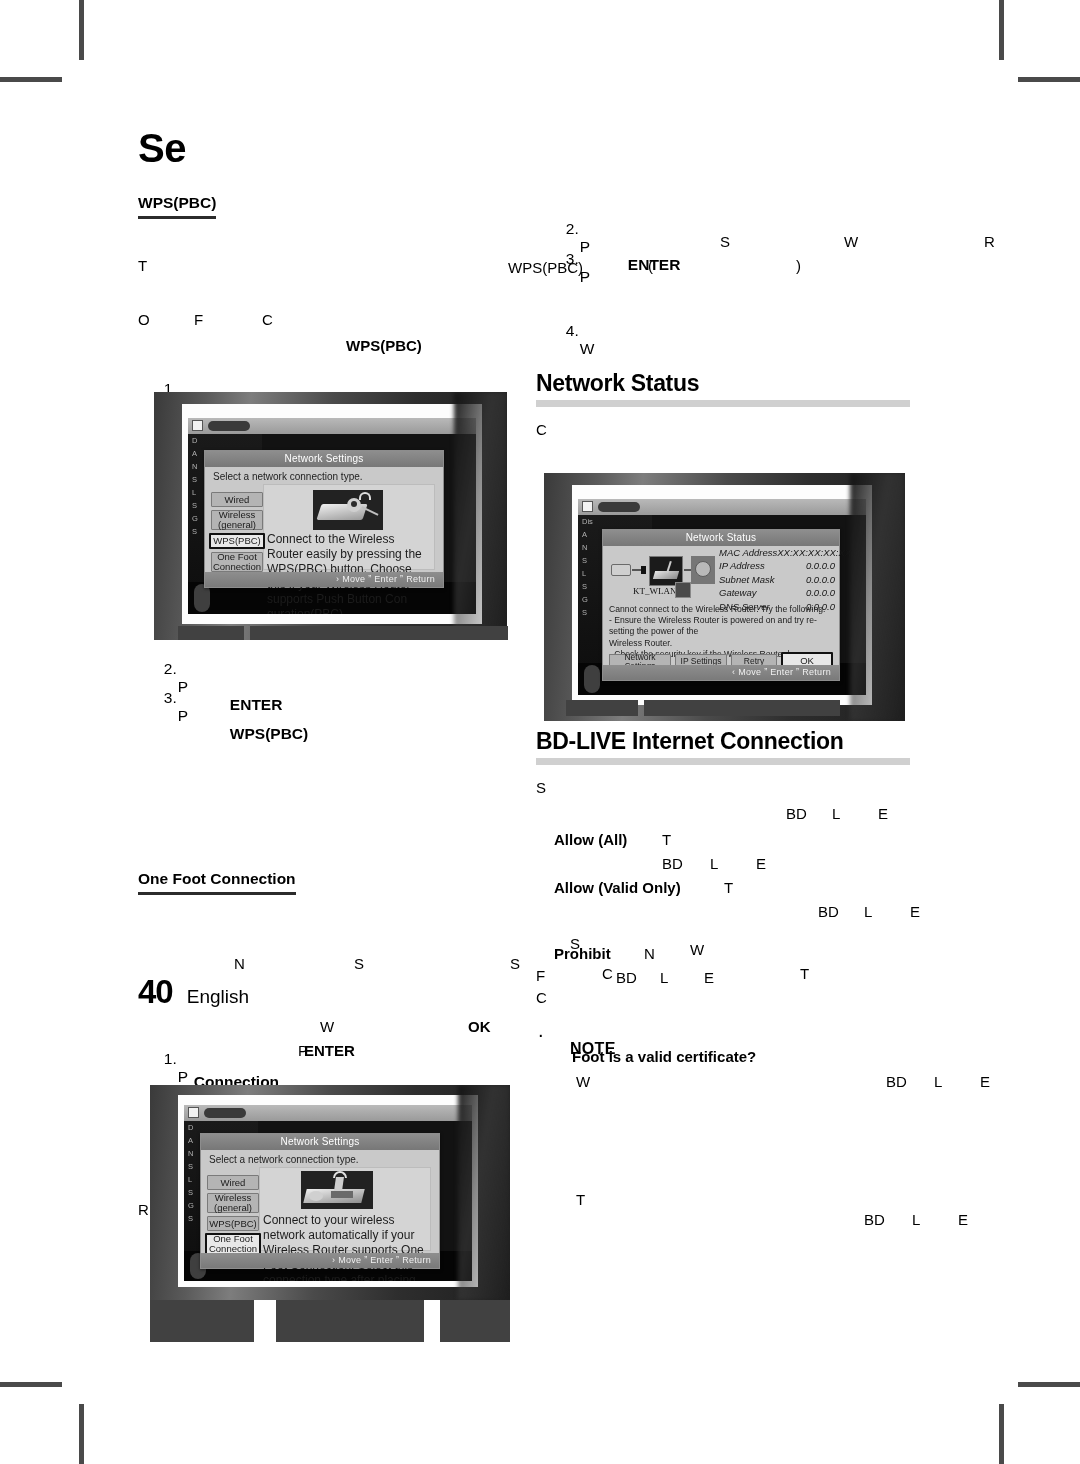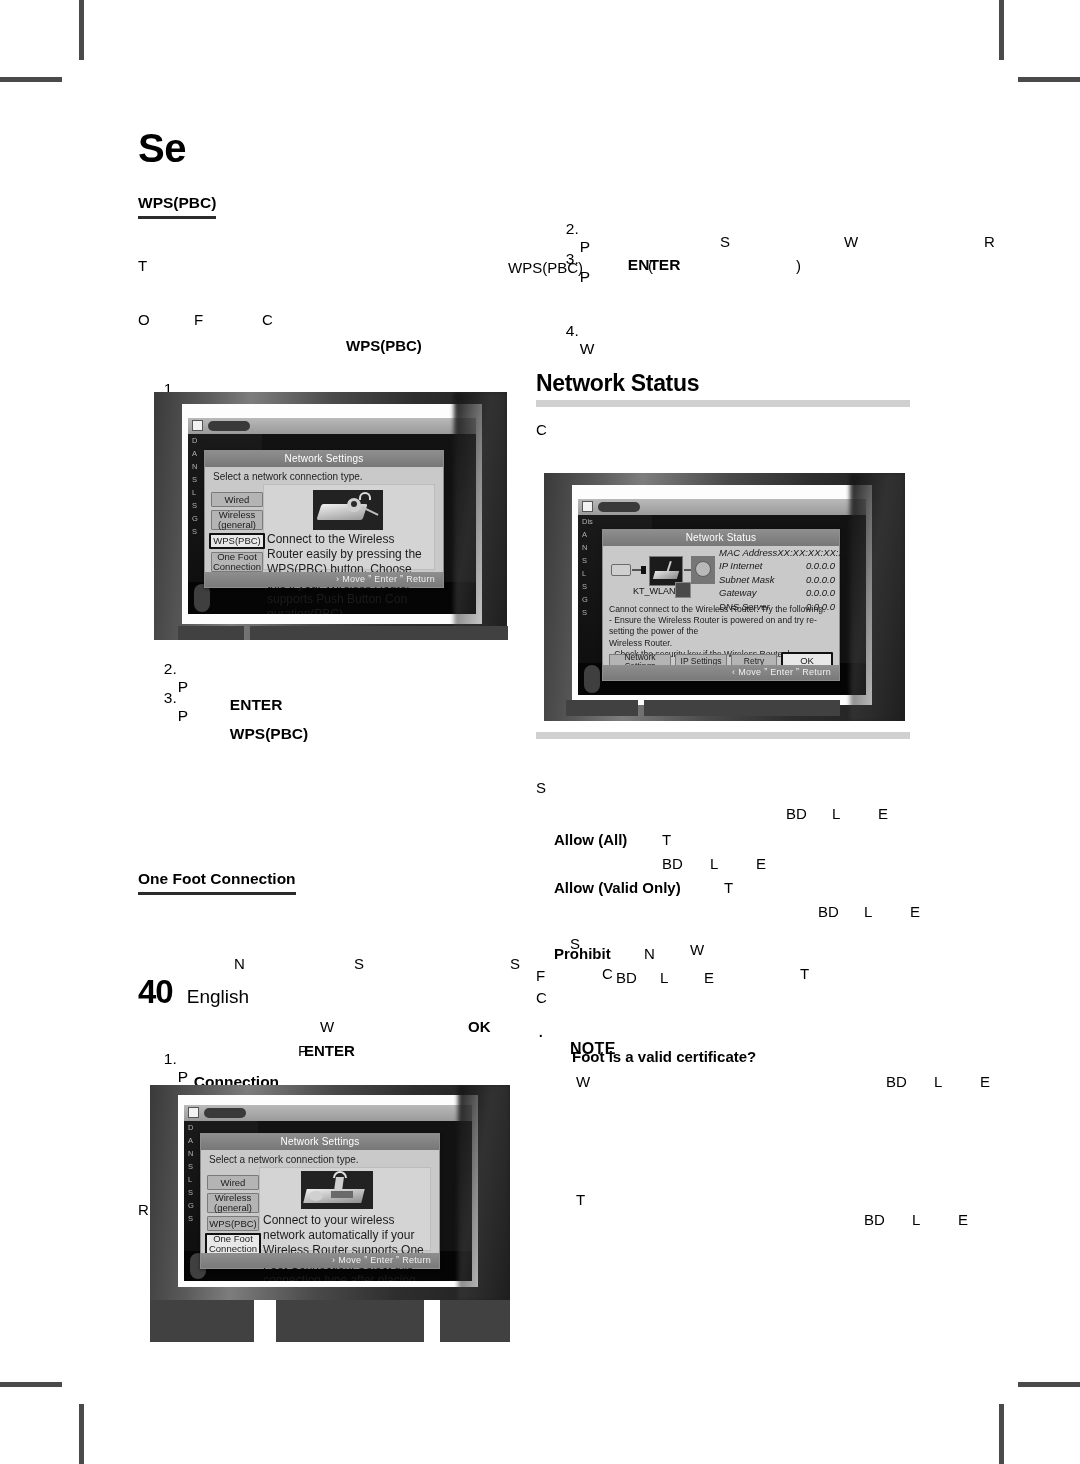--- a/index.html
+++ b/index.html
@@ -122,21 +122,21 @@
   }
 
   
   .ns-rows { position:absolute; font-size:9.5px; color:#161616; line-height:1.42; }
   .ns-rows .r { display:flex; justify-content:space-between; width:100%; }
   .ns-rows .lbl { white-space:nowrap; }
   .ns-rows .val { white-space:nowrap; }
   .ns-msg {
     position:absolute; font-size:8.6px; color:#1a1a1a; line-height:1.3;
   }
-  .ns-diagram { position:absolute; }
+  .ns-diagram { position:absolute;font-family:Liberation Serif, serif; }
   .ns-ssid {
     position:absolute; font-size:9px; color:#111; white-space:nowrap;
   }
 
   
   .note-wrap { position:absolute; }
   .note-head { font-size:16px; font-weight:bold; letter-spacing:.3px; }
   .note-bullet { position:absolute; font-size:20px; line-height:.6; }
   .note-q { font-size:15px; font-weight:bold; }
 
@@ -257,20 +257,21 @@
       <span style="margin-left:14px;">W</span>
     </div>
 
     <h2 class="sec" style="position:absolute; left:2px; top:242px; width:374px;">
       <span>Network Status</span>
       <span class="rule"></span>
     </h2>
     <span class="frag" style="left:2px; top:292px;">C</span>
 
     <h2 class="sec" style="position:absolute; left:2px; top:600px; width:374px;">
+      <span>BD-LIVE Internet Connection</span>
       <span class="rule"></span>
     </h2>
 
     <div style="position:relative;">
       <span class="frag" style="left:2px;   top:650px;">S</span>
       <span class="frag" style="left:252px; top:676px;">BD</span>
       <span class="frag" style="left:298px; top:676px;">L</span>
       <span class="frag" style="left:344px; top:676px;">E</span>
     </div>
 
@@ -413,21 +414,21 @@
             <div class="ns-ssid" style="left:22px; top:32px;">KT_WLAN</div>
             <div style="position:absolute;left:64px;top:28px;width:16px;height:16px;background:#4a4a4a;border:1px solid #888;"></div>
           </div>
 
           <div class="ns-rows" style="left:116px; top:0; width:116px;font-style:italic;">
             <div class="r">
               <span class="lbl">MAC Address</span>
               <span class="val">XX:XX:XX:XX:XX:XX</span>
             </div>
             <div class="r">
-              <span class="lbl">IP Internet</span>
+              <span class="lbl">IP Address</span>
               <span class="val">0.0.0.0</span>
             </div>
             <div class="r">
               <span class="lbl">Subnet Mask</span>
               <span class="val">0.0.0.0</span>
             </div>
             <div class="r">
               <span class="lbl">Gateway</span>
               <span class="val">0.0.0.0</span>
             </div>

